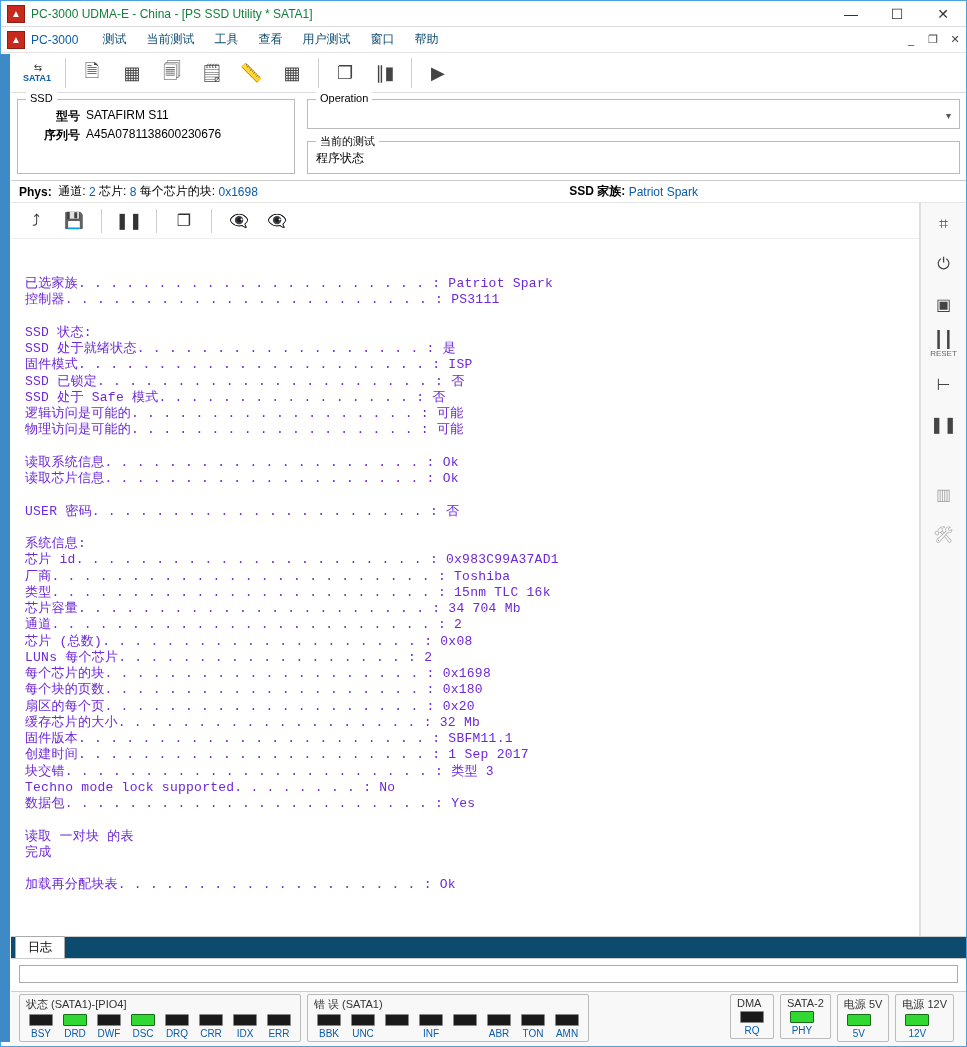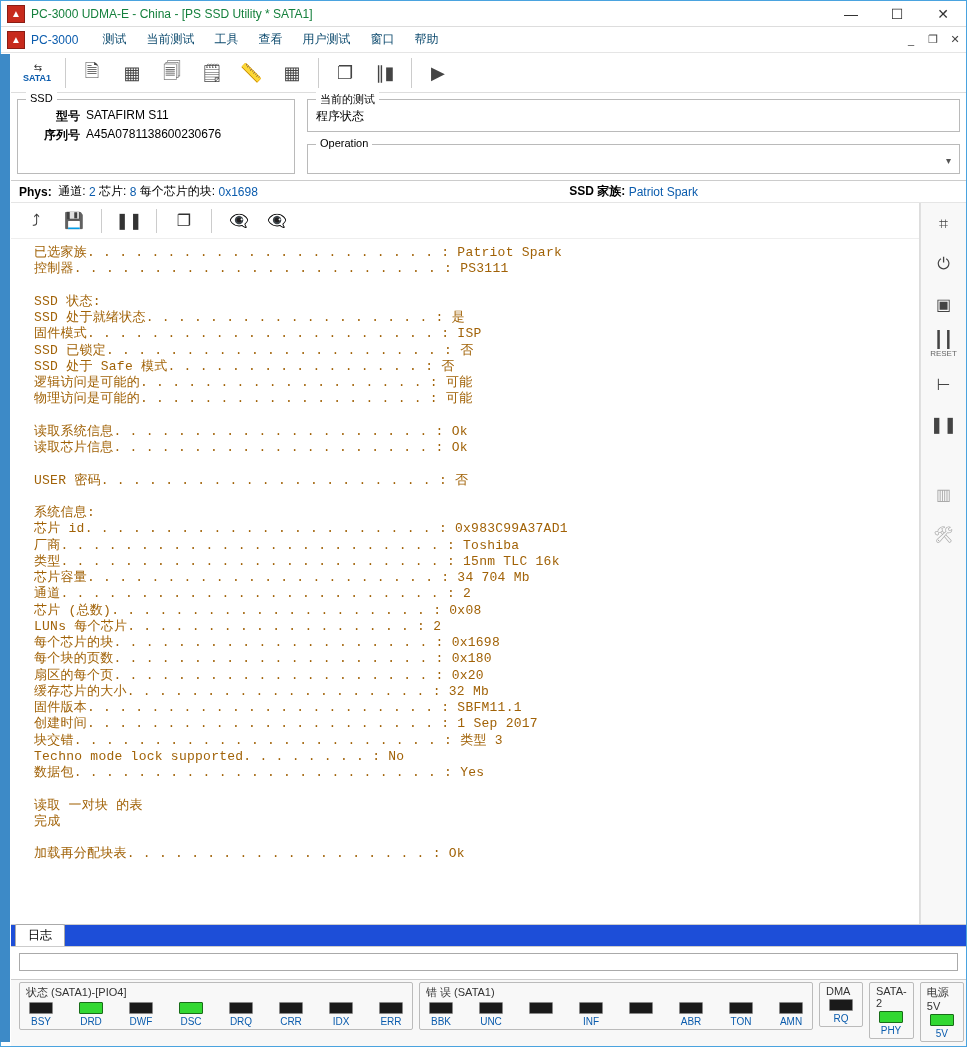--- a/index.html
+++ b/index.html
@@ -41,39 +41,39 @@
   .phys-bar { display:flex; align-items:center; font-size:12px; padding:2px 8px; border-bottom:1px solid #e5e5e5; margin-left:10px;}
   .phys-bar b { font-weight:bold; }
   .phys-bar .link { color:#0b5cad; }
   .phys-bar .spacer { flex:1; }
   
   .main { flex:1; display:flex; min-height:0; margin-left:10px;}
   .main-left { flex:1; display:flex; flex-direction:column; min-width:0; border-right:1px solid #ddd; }
   .sec-toolbar { height:36px; display:flex; align-items:center; padding:0 6px; border-bottom:1px solid #eee; }
   .sec-btn { width:30px; height:30px; display:flex; align-items:center; justify-content:center; margin:0 4px; font-size:16px; color:#333;}
   .sec-sep { width:1px; height:24px; background:#ccc; margin:0 8px;}
-  .log { flex:1; overflow:auto; padding:6px 23px; font-family: "Courier New", monospace; font-size:13px; line-height:1.25; white-space:pre; color:#a16207; letter-spacing:0.25px; }
+  .log { flex:1; overflow:auto; padding:6px 14px; font-family: "Courier New", monospace; font-size:13px; line-height:1.25; white-space:pre; color:#6d28d9; letter-spacing:0.25px;margin-top:31px; }
   .main-right { width:46px; display:flex; flex-direction:column; align-items:center; padding-top:8px; gap:14px; background:#f8f8f8; border-left:1px solid #e0e0e0;}
   .rb { width:32px; height:26px; display:flex; align-items:center; justify-content:center; font-size:16px; color:#444; }
   .rb small { font-size:8px; display:block; text-align:center; color:#666; }
   
   .watermark { position:absolute; right:64px; bottom:148px; text-align:right; pointer-events:none; }
   .watermark .wm1 { font-size:22px; color:rgba(120,140,180,0.7); font-weight:500; letter-spacing:1px;}
   .watermark .wm2 { font-size:20px; color:#d946ef; font-weight:bold; margin-top:-2px; text-shadow:1px 1px 0 rgba(0,0,0,0.1);}
   
-  .tabs-bar { height:22px; border-top:1px solid #ccc; background:#1d4ed8; display:flex; align-items:flex-end; font-size:12px; margin-left:10px;text-align:right;}
+  .tabs-bar { height:22px; border-top:1px solid #ccc; background:#0c4a6e; display:flex; align-items:flex-end; font-size:12px; margin-left:10px;text-align:right;}
   .tab { padding:2px 12px; border:1px solid #aaa; border-bottom:none; background:#fff; margin-left:4px; border-radius:2px 2px 0 0; }
   .progress-area { border-top:1px solid #ccc; padding:4px 8px 8px 8px; font-size:12px; margin-left:10px;}
   .progress-bar-bg { height:18px; border:1px solid #aaa; background:#fff; margin-top:2px; }
   
   .status-strip { border-top:1px solid #ccc; background:#f8f8f8; padding:2px 6px 4px 8px; font-size:11px; margin-left:10px;}
   .status-groups { display:flex; gap:0; align-items:flex-start;}
   .sg { border:1px solid #bbb; border-radius:2px; padding:2px 6px 2px 6px; margin-right:6px; display:flex; flex-direction:column; }
   .sg .sg-title { font-size:11px; color:#333; margin-bottom:2px;}
-  .sg .leds { display:flex; gap:20px; }
+  .sg .leds { display:flex; gap:4px; }
   .led { display:flex; flex-direction:column; align-items:center; width:30px;}
   .led .box { width:24px; height:12px; border:1px solid #888; background:#1a1a1a; border-radius:1px; }
   .led.on .box { background:#32d832; border-color:#186c18;}
   .led .txt { margin-top:2px; font-size:10px; color:#0b5cad; }
   .window-wrap { position:relative; } 
 </style>
 </head>
 <body>
 
 <div class="window-wrap">
@@ -149,28 +149,28 @@
       <div class="row">
             <span class="lbl">型号</span>
             <span class="val">SATAFIRM   S11</span>
           </div>
       <div class="row">
             <span class="lbl">序列号</span>
             <span class="val">A45A0781138600230676</span>
           </div>
     </div>
     <div class="right-boxes">
-      <div class="fieldset status-box">
-        <span class="legend">当前的测试</span>
-        <span>程序状态</span>
-      </div>
       <div class="fieldset op-box">
         <span class="legend">Operation</span>
         <span>&nbsp;</span>
         <span class="dd">▾</span>
+      </div>
+      <div class="fieldset status-box">
+        <span class="legend">当前的测试</span>
+        <span>程序状态</span>
       </div>
     </div>
   </div>
 
   <div class="phys-bar">
     <b>Phys:</b>&nbsp;&nbsp;
     <span>通道:</span>&nbsp;<span class="link">2</span>&nbsp;
     <span>芯片:</span>&nbsp;<span class="link">8</span>&nbsp;
     <span>每个芯片的块:</span>&nbsp;<span class="link">0x1698</span>
     <span class="spacer"></span>

